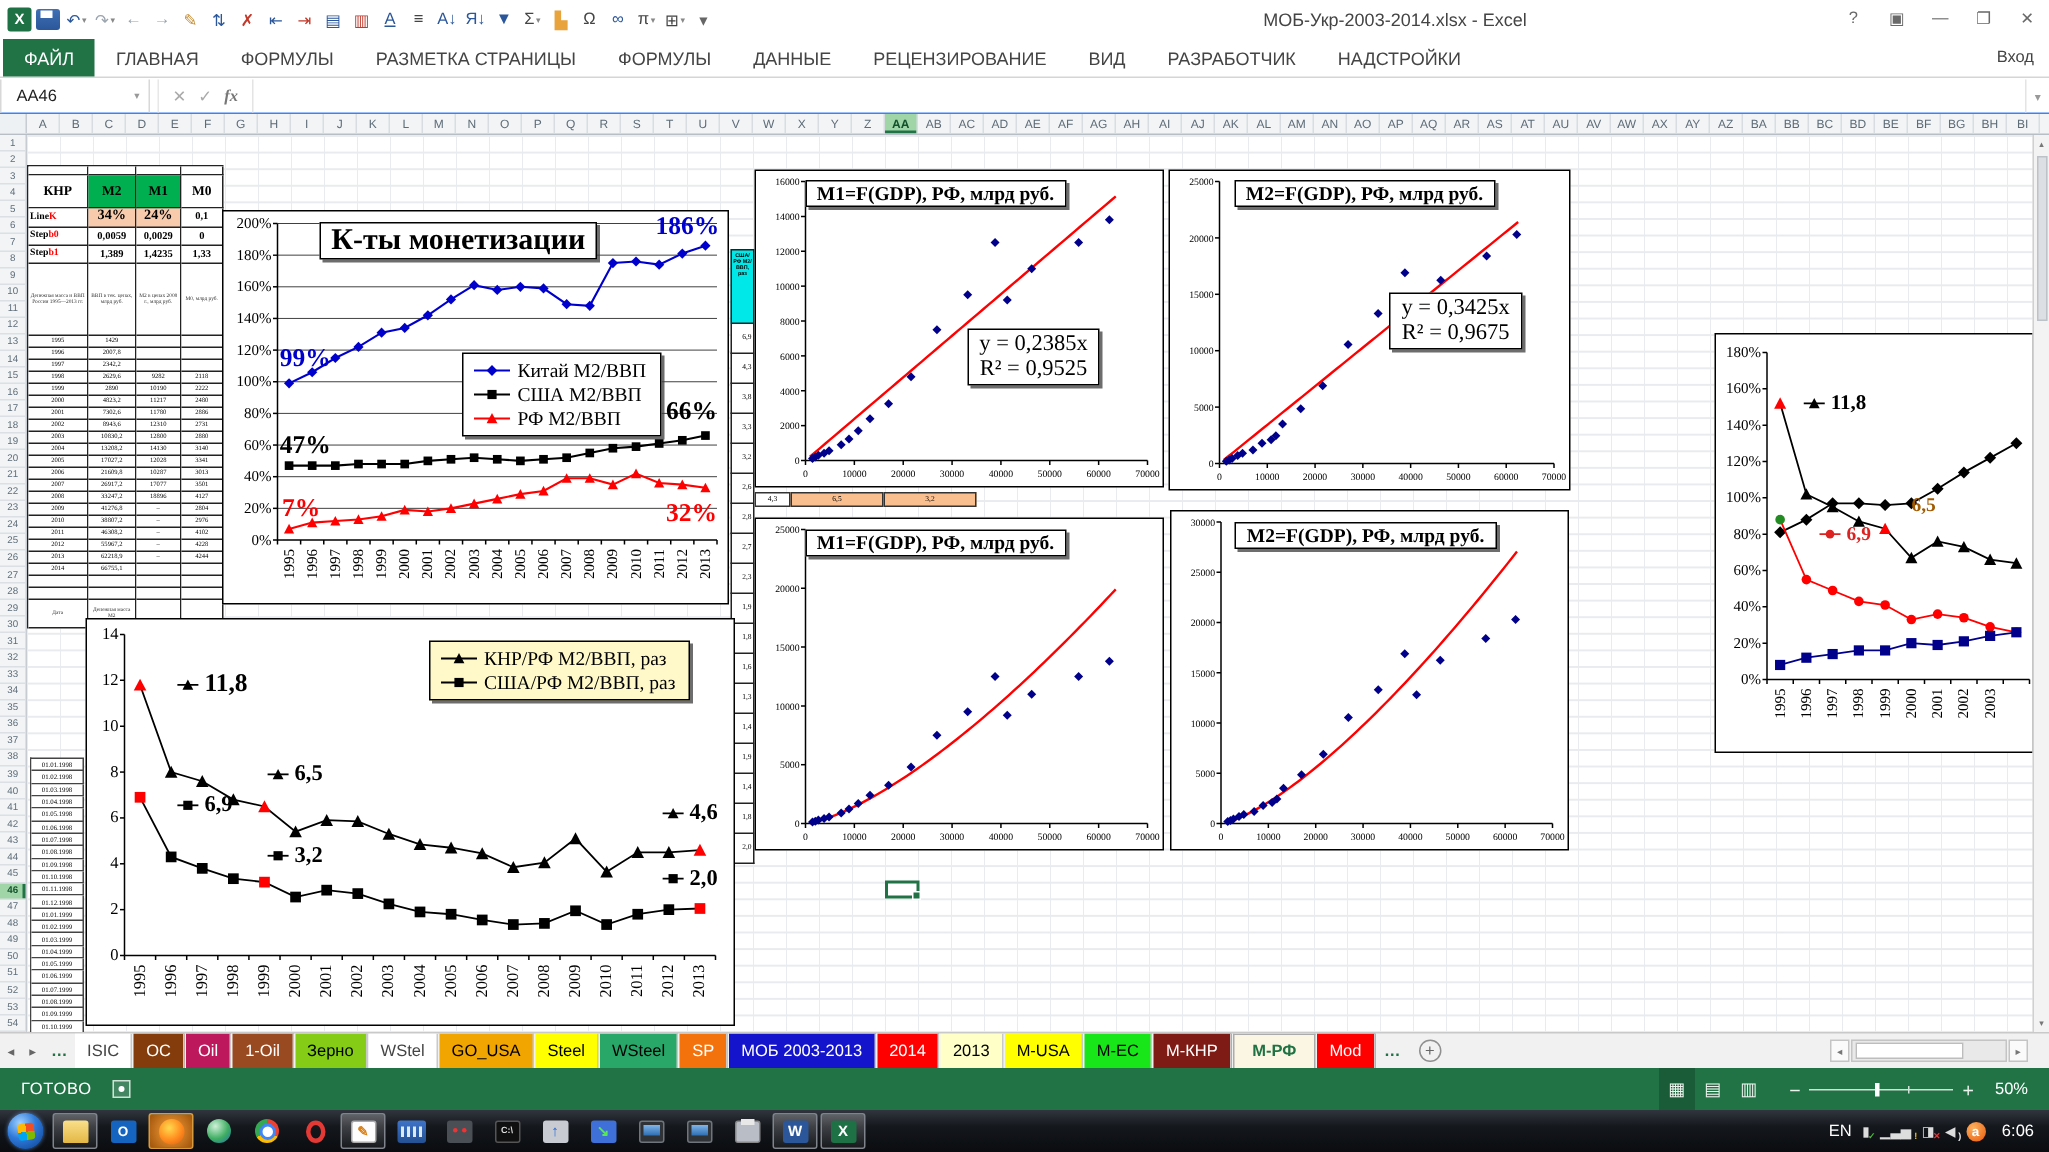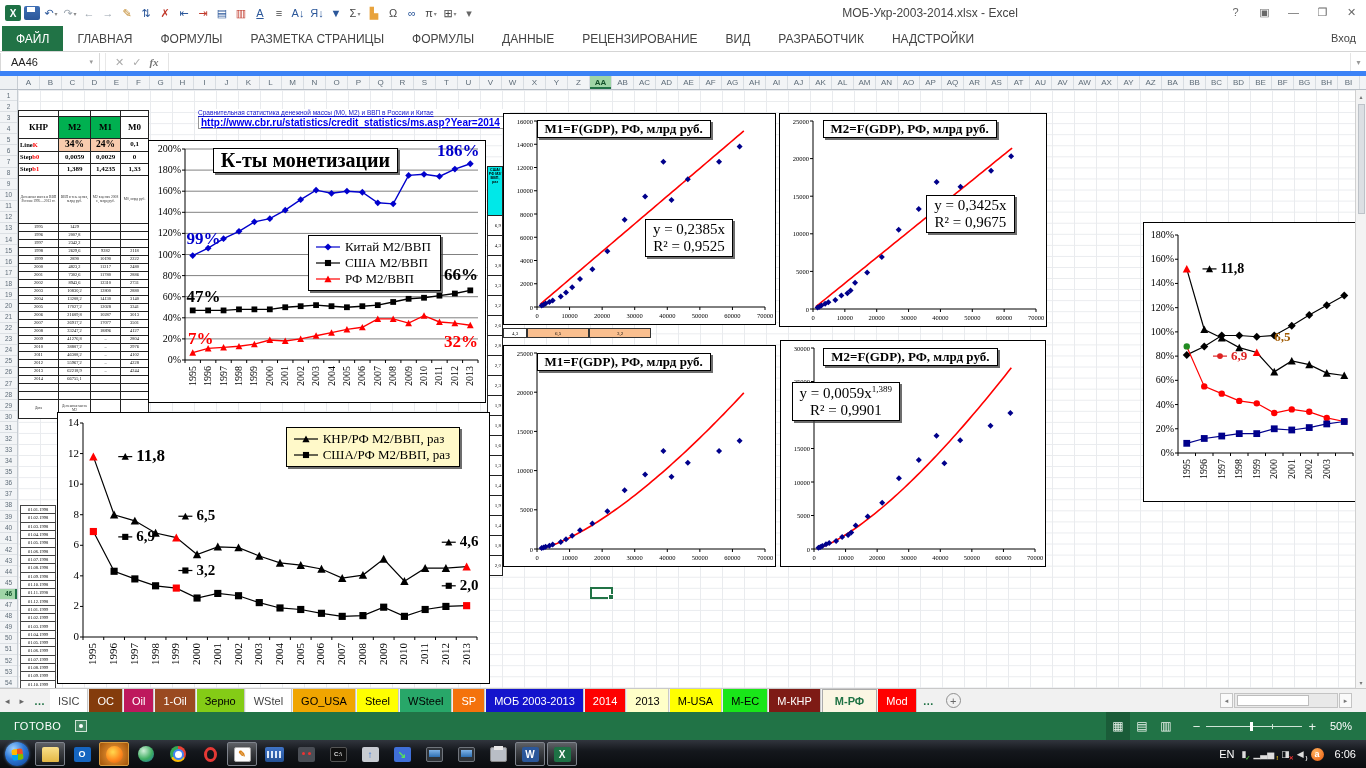--- a/index.html
+++ b/index.html
@@ -18,21 +18,21 @@
 #winbtns { position:absolute; right:0; top:0; display:flex; }
 .winbtn { width:29px; height:24px; display:flex; align-items:center; justify-content:center; font-size:11px; color:#696969; }
 
 
 .ribbonrow { position:absolute; top:26px; left:0; right:0; height:26px; background:#fff; border-bottom:1px solid #D5D5D5; display:flex; align-items:stretch; padding-left:2px; }
 .rtab { padding:6px 14px 5px 14px; font-size:12px; color:#444; white-space:nowrap; }
 .rtab.active { background:#217346; color:#fff; }
 .signin { position:absolute; right:10px; top:32px; font-size:11px; color:#444; }
 
 
-.fbar { position:absolute; top:53px; left:0; right:0; height:23px; background:#fff; border-bottom:5px solid #3b82f6; display:flex; align-items:stretch; }
+.fbar { position:absolute; top:53px; left:0; right:0; height:23px; background:#fff; border-bottom:1px solid #3b82f6; display:flex; align-items:stretch; }
 .namebox { width:100px; display:flex; align-items:center; padding-left:10px; font-size:11px; color:#222; border:1px solid #D8D8D8; border-top:none; border-bottom:none; }
 .namearrow { margin-left:auto; padding-right:6px; color:#999; font-size:7px; }
 .fsep { width:6px; border-right:1px solid #E8E8E8; }
 #fbtns { display:flex; align-items:center; gap:8px; padding:0 9px; color:#AAA; font-size:11px; }
 #fbtns .fx { font-family:"Liberation Serif",serif; font-style:italic; color:#777; font-weight:bold; }
 .finput { flex:1; border-left:1px solid #E4E4E4; }
 .fdrop { width:16px; display:flex; align-items:center; justify-content:center; color:#999; font-size:8px; border-left:1px solid #E4E4E4; }
 
 
 .colheaders { position:absolute; top:76px; left:0; right:0; height:14px; display:flex; background:#F2F4F6; border-bottom:1px solid #B7BEC6; overflow:hidden; }
@@ -340,24 +340,20 @@
         <div class="rowh">45</div>
         <div class="rowh sel">46</div>
         <div class="rowh">47</div>
         <div class="rowh">48</div>
         <div class="rowh">49</div>
         <div class="rowh">50</div>
         <div class="rowh">51</div>
         <div class="rowh">52</div>
         <div class="rowh">53</div>
         <div class="rowh">54</div>
-      </div>
-  <div class="note">
-        <div class="note1">Сравнительная статистика денежной массы (М0, М2) и ВВП в России и Китае</div>
-        <div class="note2">http://www.cbr.ru/statistics/credit_statistics/ms.asp?Year=2014</div>
       </div>
       <div class="xltable">
         <div class="xtr" style="height: 6px;">
           <div class="xtd" style="width: 40px;"></div>
           <div class="xtd" style="width: 32px;"></div>
           <div class="xtd" style="width: 30px;"></div>
           <div class="xtd" style="width: 28px;"></div>
         </div>
         <div class="xtr" style="height: 22px;">
           <div class="xtd h-name" style="width: 40px;">КНР</div>
@@ -969,24 +965,21 @@
           <path d="M74.67428571428572 181.54999999999998L77.67428571428572 184.54999999999998L74.67428571428572 187.54999999999998L71.67428571428572 184.54999999999998Z" fill="#00008B"></path>
           <path d="M86.67142857142858 172.505L89.67142857142858 175.505L86.67142857142858 178.505L83.67142857142858 175.505Z" fill="#00008B"></path>
           <path d="M101.19428571428571 158.77L104.19428571428571 161.77L101.19428571428571 164.77L98.19428571428571 161.77Z" fill="#00008B"></path>
           <path d="M117.92714285714285 134.315L120.92714285714285 137.315L117.92714285714285 140.315L114.92714285714285 137.315Z" fill="#00008B"></path>
           <path d="M137.81714285714287 115.89L140.81714285714287 118.89L137.81714285714287 121.89L134.81714285714287 118.89Z" fill="#00008B"></path>
           <path d="M155.49714285714288 91.77L158.49714285714288 94.77L155.49714285714288 97.77L152.49714285714288 94.77Z" fill="#00008B"></path>
           <path d="M163.39 119.23999999999998L166.39 122.23999999999998L163.39 125.23999999999998L160.39 122.23999999999998Z" fill="#00008B"></path>
           <path d="M179.1757142857143 96.12500000000001L182.1757142857143 99.12500000000001L179.1757142857143 102.12500000000001L176.1757142857143 99.12500000000001Z" fill="#00008B"></path>
           <path d="M209.4842857142857 81.72000000000001L212.4842857142857 84.72000000000001L209.4842857142857 87.72000000000001L206.4842857142857 84.72000000000001Z" fill="#00008B"></path>
           <path d="M229.37428571428572 68.99000000000001L232.37428571428572 71.99000000000001L229.37428571428572 74.99000000000001L226.37428571428572 71.99000000000001Z" fill="#00008B"></path>
-        </svg><div class="titlebox" style="left: 16%; top: 3%; font-size: 13px;">M2=F(GDP), РФ, млрд руб.</div><div class="eqbox" style="left: 4%; top: 18%; font-size: 15px;">
-          <div><span>y = 0,0059x</span><sup style="font-size: 9px;">1,389</sup></div>
-          <div>R² = 0,9901</div>
-        </div></div>
+        </svg><div class="titlebox" style="left: 16%; top: 3%; font-size: 13px;">M2=F(GDP), РФ, млрд руб.</div></div>
       <div class="chart" style="left: 57px; top: 322px; width: 433px; height: 272px;"><svg width="431" height="270">
           <line x1="22" y1="224" x2="25" y2="224" stroke="#000" stroke-width="1"></line>
           <text x="21" y="227" font-size="11" font-family="&quot;Liberation Serif&quot;,serif" text-anchor="end" fill="#000" font-weight="normal">0</text>
           <line x1="22" y1="193.42857142857144" x2="25" y2="193.42857142857144" stroke="#000" stroke-width="1"></line>
           <text x="21" y="196.42857142857144" font-size="11" font-family="&quot;Liberation Serif&quot;,serif" text-anchor="end" fill="#000" font-weight="normal">2</text>
           <line x1="22" y1="162.85714285714286" x2="25" y2="162.85714285714286" stroke="#000" stroke-width="1"></line>
           <text x="21" y="165.85714285714286" font-size="11" font-family="&quot;Liberation Serif&quot;,serif" text-anchor="end" fill="#000" font-weight="normal">4</text>
           <line x1="22" y1="132.28571428571428" x2="25" y2="132.28571428571428" stroke="#000" stroke-width="1"></line>
           <text x="21" y="135.28571428571428" font-size="11" font-family="&quot;Liberation Serif&quot;,serif" text-anchor="end" fill="#000" font-weight="normal">6</text>
           <line x1="22" y1="101.71428571428572" x2="25" y2="101.71428571428572" stroke="#000" stroke-width="1"></line>

